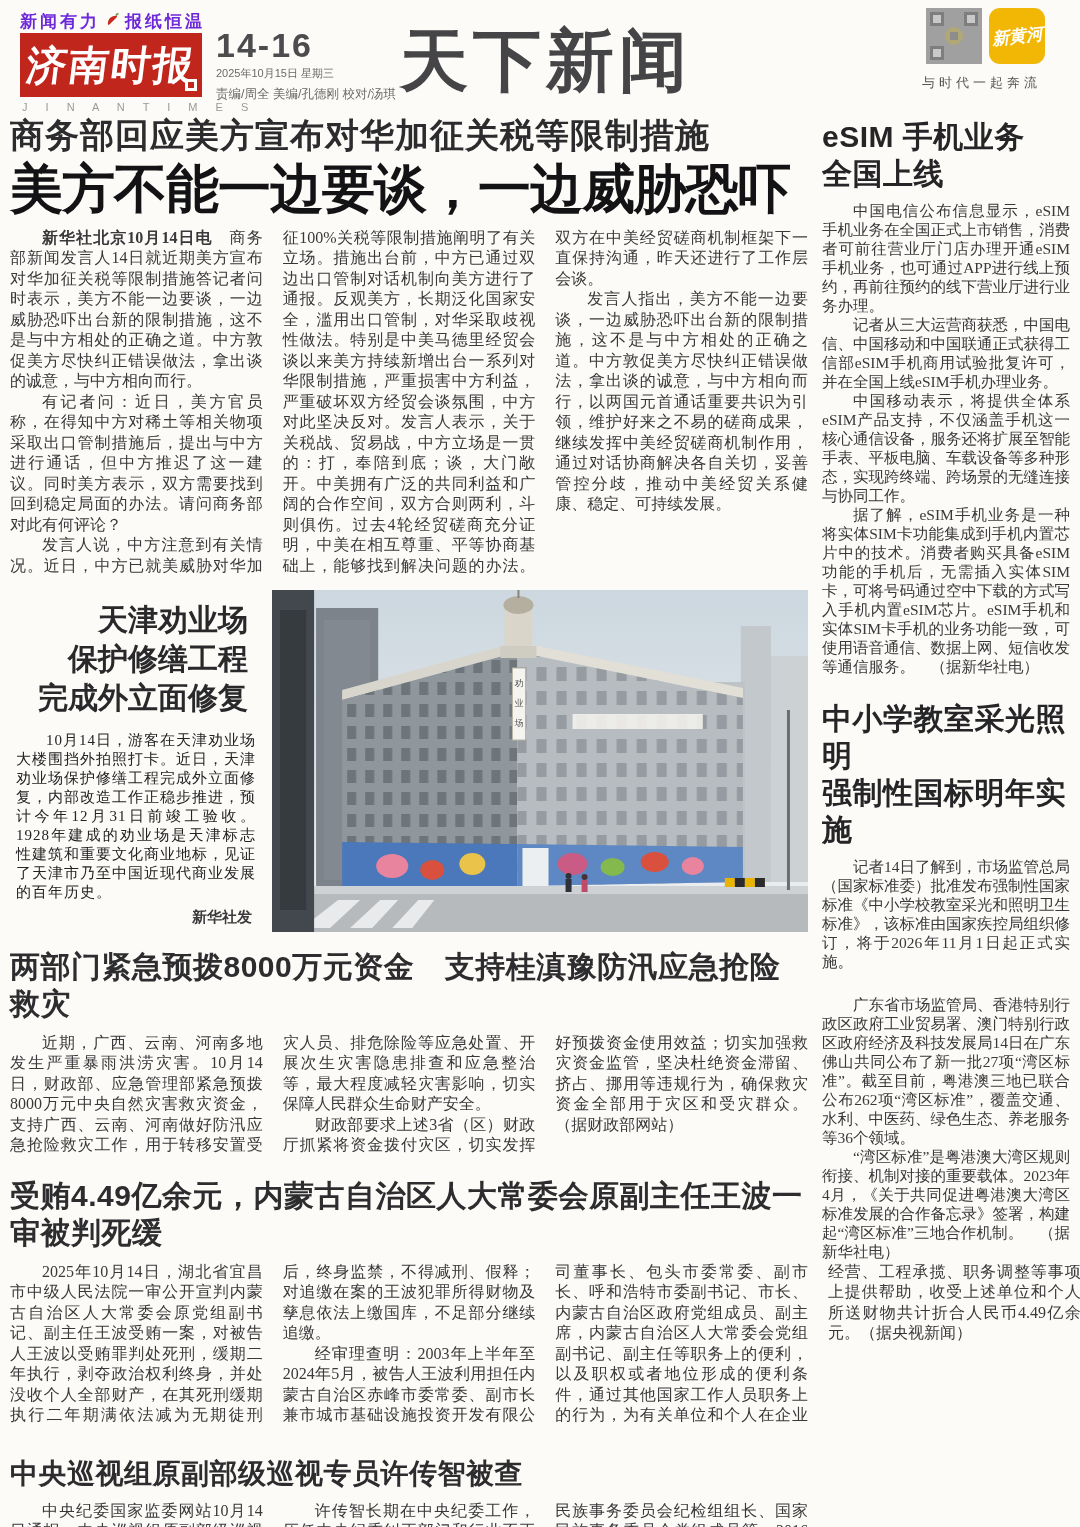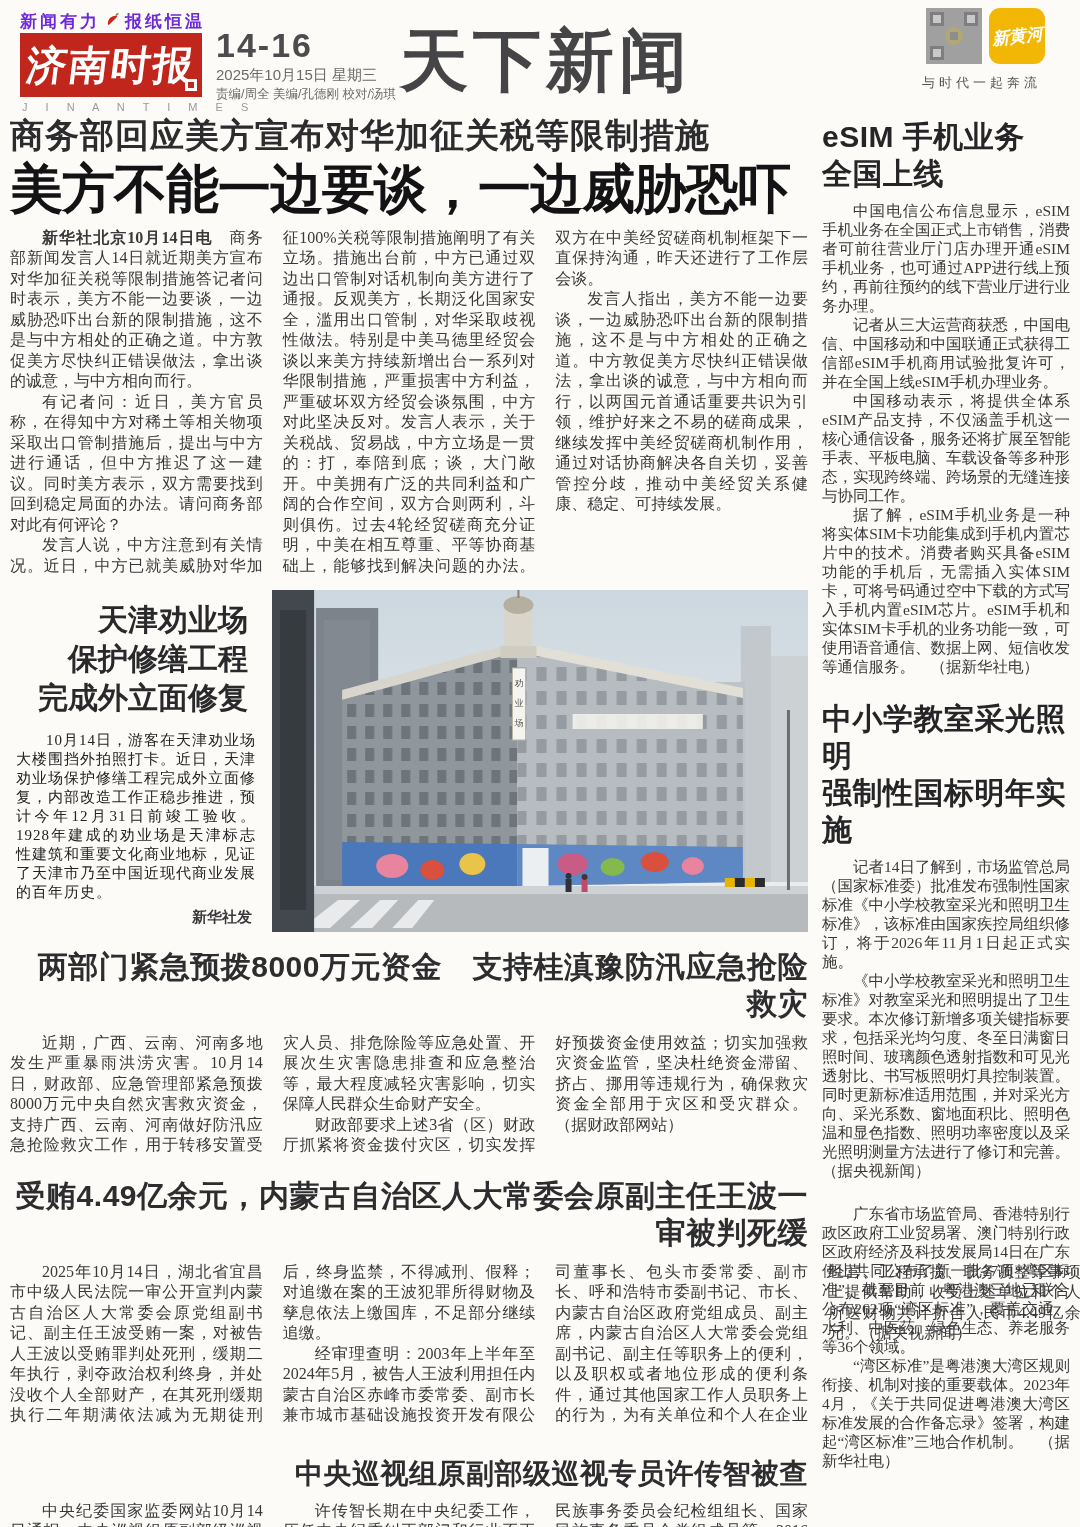--- a/index.html
+++ b/index.html
@@ -16,21 +16,21 @@
             display:flex;align-items:center;justify-content:center;}
   .logo-box .cn{color:#fff;font-weight:900;font-size:40px;letter-spacing:2px;
                 transform:skewX(-7deg);font-family:"Liberation Serif",serif;}
   .logo-seal{position:absolute;right:5px;bottom:6px;width:12px;height:12px;background:#fff;}
   .logo-seal::after{content:"";position:absolute;left:3px;top:3px;width:6px;height:6px;background:#c0261c;}
   .logo-latin{position:absolute;left:22px;top:101px;font-family:"Liberation Sans",sans-serif;
               font-size:11px;letter-spacing:7.5px;color:#9a9a9a;}
   .page-range{position:absolute;left:216px;top:26px;font-family:"Liberation Sans",sans-serif;
               font-weight:800;font-size:34px;letter-spacing:2px;color:#4c4c4e;}
   .date-line{position:absolute;left:216px;top:66px;font-family:"Liberation Sans",sans-serif;
-             font-size:15px;color:#6a6a6a;}
+             font-size:11px;color:#6a6a6a;}
   .staff-line{position:absolute;left:216px;top:86px;font-family:"Liberation Sans",sans-serif;
               font-size:12.5px;color:#6a6a6a;}
   .section-title{position:absolute;left:400px;top:16px;font-family:"Liberation Sans",sans-serif;
                  font-weight:700;font-size:68px;letter-spacing:5px;color:#454547;}
   .qr{position:absolute;left:926px;top:8px;width:56px;height:56px;}
   .app-icon{position:absolute;left:989px;top:8px;width:56px;height:56px;background:#f2b705;
             border-radius:11px;display:flex;align-items:center;justify-content:center;}
   .app-icon span{color:#fff;font-weight:900;font-style:italic;font-size:17px;transform:rotate(-6deg);}
   .app-slogan{position:absolute;left:922px;top:74px;width:148px;font-family:"Liberation Sans",sans-serif;
               font-weight:400;font-size:13px;letter-spacing:4px;color:#555;}
@@ -51,21 +51,21 @@
   .feature-text{width:252px;padding:10px 6px 0 6px;box-sizing:border-box;}
   .feature-title{font-family:"Liberation Sans",sans-serif;font-weight:700;font-size:30px;
                  line-height:1.3;color:#29292b;text-align:right;padding-right:8px;}
   .feature-body{margin-top:14px;font-size:15px;line-height:19px;letter-spacing:1px;
                 text-align:justify;text-indent:2em;color:#232325;}
   .feature-credit{margin-top:6px;text-align:right;font-weight:700;font-size:15px;padding-right:4px;}
   .feature-photo{flex:1;margin-left:10px;}
   .feature-photo svg{display:block;width:100%;height:100%;}
 
   .section-headline{font-family:"Liberation Sans",sans-serif;font-weight:700;font-size:30px;
-                    line-height:1.25;color:#2d2d2f;letter-spacing:0.5px;text-align:right;}
+                    line-height:1.25;color:#2d2d2f;letter-spacing:0.5px;}
   .flood-head{margin-top:16px;}
   .flood-body{margin-top:10px;height:128px;}
   .wangbo-head{margin-top:16px;}
   .wangbo-body{margin-top:10px;height:180px;}
   .xu-head{margin-top:14px;font-size:28px;}
   .xu-body{margin-top:10px;height:106px;}
 
   
   .sidebar{position:absolute;left:822px;top:118px;width:248px;height:1409px;overflow:hidden;}
   .side-article + .side-article{margin-top:24px;}
@@ -260,21 +260,20 @@
       </div>
     </div>
 
     <div class="side-article">
       <div class="side-title">
         <div>中小学教室采光照明</div>
         <div>强制性国标明年实施</div>
       </div>
       <div class="side-body">
         <p>记者14日了解到，市场监管总局（国家标准委）批准发布强制性国家标准《中小学校教室采光和照明卫生标准》，该标准由国家疾控局组织修订，将于2026年11月1日起正式实施。</p>
-        <p>《中小学校教室采光和照明卫生标准》对教室采光和照明提出了卫生要求。本次修订新增多项关键指标要求，包括采光均匀度、冬至日满窗日照时间、玻璃颜色透射指数和可见光透射比、书写板照明灯具控制装置。同时更新标准适用范围，并对采光方向、采光系数、窗地面积比、照明色温和显色指数、照明功率密度以及采光照明测量方法进行了修订和完善。　（据央视新闻）</p>
       </div>
     </div>
 
     <div class="side-article">
       <div class="side-body">
         <p>广东省市场监管局、香港特别行政区政府工业贸易署、澳门特别行政区政府经济及科技发展局14日在广东佛山共同公布了新一批27项“湾区标准”。截至目前，粤港澳三地已联合公布262项“湾区标准”，覆盖交通、水利、中医药、绿色生态、养老服务等36个领域。</p>
         <p>“湾区标准”是粤港澳大湾区规则衔接、机制对接的重要载体。2023年4月，《关于共同促进粤港澳大湾区标准发展的合作备忘录》签署，构建起“湾区标准”三地合作机制。　（据新华社电）</p>
       </div>
     </div>
 

